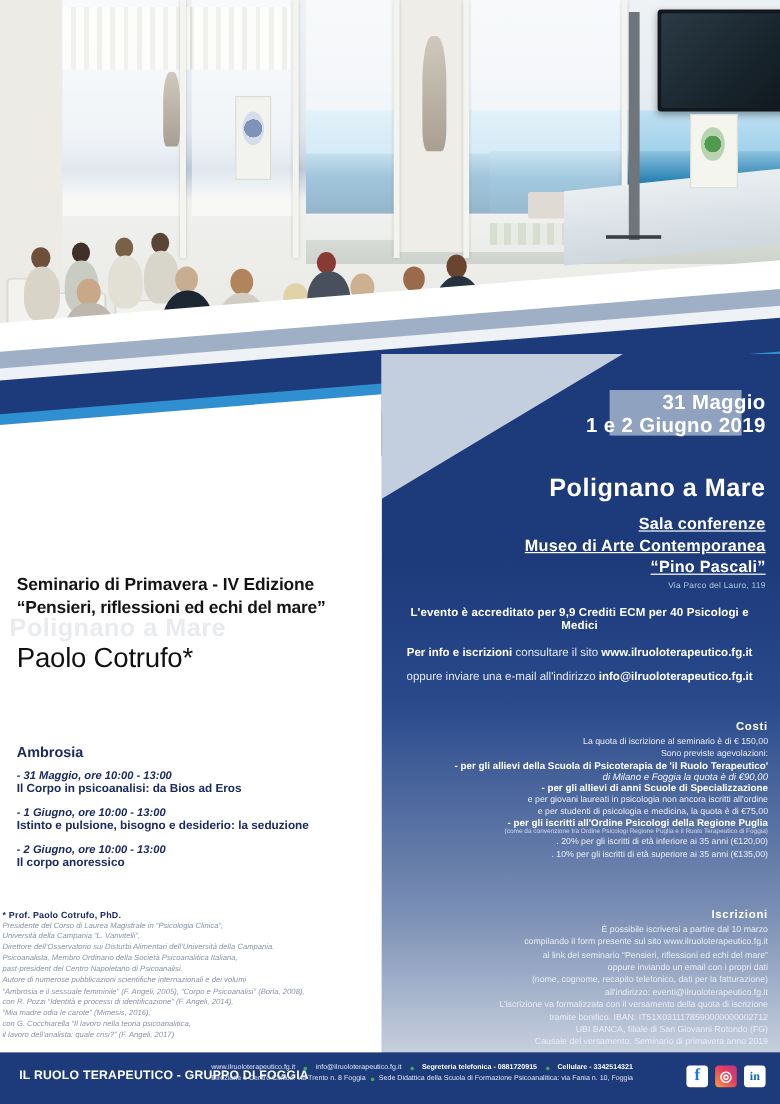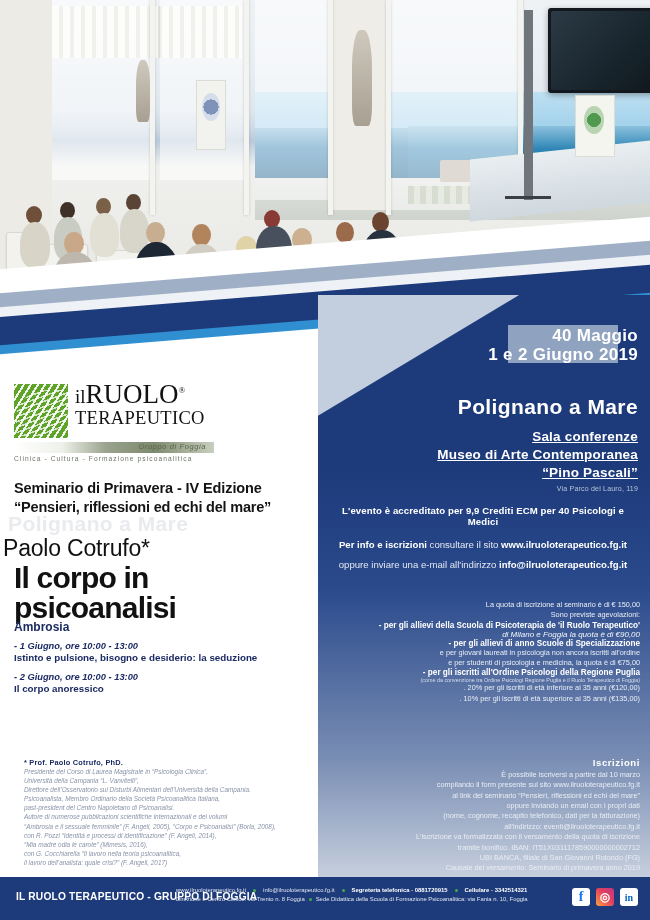--- a/index.html
+++ b/index.html
@@ -122,30 +122,30 @@
      background:linear-gradient(to right,#ffffff 0%,#eef1ea 24%,#9aa38e 46%,#7d8a6e 70%,#c9cfc0 100%);
      position:relative;}
   .logo-bar span{position:absolute;right:8px;top:0px;font-size:7.5px;color:#5a6348;font-style:italic;letter-spacing:.6px;}
   .logo-sub{margin-top:2px;font-size:6.6px;color:#6c7566;letter-spacing:1.1px;}
 
   #semtitle{position:absolute;left:14px;top:100px;width:300px;}
   .st1{font-size:14.5px;font-weight:bold;color:#141414;letter-spacing:-.1px;}
   .st2{font-size:14.5px;font-weight:bold;color:#141414;letter-spacing:-.2px;margin-top:3px;}
   #watermark{position:absolute;left:8px;top:132px;font-size:21px;font-weight:bold;color:#e9ebee;
      letter-spacing:.4px;z-index:-1;}
-  #speaker{position:absolute;left:3px;top:155px;font-size:23px;color:#111;letter-spacing:-.2px;}
+  #speaker{position:absolute;left:14px;top:155px;font-size:23px;color:#111;letter-spacing:-.2px;}
   #maintitle{position:absolute;left:14px;top:183px;font-size:30px;font-weight:bold;color:#111;
      letter-spacing:-.8px;line-height:1;}
 
   #programma{position:absolute;left:14px;top:240px;width:295px;}
   .pg-hd{font-size:12px;font-weight:bold;color:#1b2a63;margin-bottom:7px;}
   .pg-date{font-size:9.3px;font-weight:bold;font-style:italic;color:#1b2a63;}
   .pg-title{font-size:9.8px;font-weight:bold;color:#1b2a63;margin-top:1px;margin-bottom:9px;}
 
-  #bio{position:absolute;left:24px;top:378px;width:300px;}
+  #bio{position:absolute;left:2px;top:378px;width:300px;}
   .bio-hd{font-size:7.4px;font-weight:bold;color:#1b2a63;letter-spacing:.2px;}
   .bio-ln{font-size:6.4px;font-style:italic;color:#8892a8;line-height:1.42;}
 
   
   #footer{position:absolute;left:0;top:877px;width:650px;height:43px;background:#1d3a7a;z-index:7;}
   #footer .brand{position:absolute;left:16px;top:14px;font-size:10.2px;font-weight:bold;color:#fff;letter-spacing:.2px;}
   #footer .lines{position:absolute;left:176px;top:9px;width:410px;color:#dfe5ef;}
   .f-row{display:flex;align-items:center;font-size:5.9px;line-height:1.5;gap:4px;flex-wrap:nowrap;}
   .f-row.r1{justify-content:flex-start;gap:7px;}
   .dot{width:3px;height:3px;border-radius:50%;background:#3fae49;display:inline-block;flex:0 0 auto;}
@@ -240,21 +240,21 @@
 </div>
 
 <div id="navy">
   <div class="navy-diag-w"></div>
   <div class="navy-diag-g"></div>
   <div class="navy-grad"></div>
 </div>
 <div class="navy-lightbox" style="position:absolute;left:508px;top:325px;z-index:6;"></div>
 
 <div id="datebox">
-  <div class="d1">40 Maggio</div>
+  <div class="d1">31 Maggio</div>
   <div class="d2">1 e 2 Giugno 2019</div>
 </div>
 
 <div id="venue">
   <div class="city">Polignano a Mare</div>
   <div class="v">Sala conferenze</div>
   <div class="v">Museo di Arte Contemporanea</div>
   <div class="v">“Pino Pascali”</div>
   <div class="addr">Via Parco del Lauro, 119</div>
 </div>
@@ -266,25 +266,26 @@
     <span class="thin">consultare il sito</span>
     <b>www.ilruoloterapeutico.fg.it</b>
   </div>
   <div class="l3">
     <span class="thin">oppure inviare una e-mail all'indirizzo</span>
     <b>info@ilruoloterapeutico.fg.it</b>
   </div>
 </div>
 
 <div class="infoblk" id="costi">
+  <div class="hd">Costi</div>
   <div class="ln">La quota di iscrizione al seminario è di € 150,00</div>
   <div class="ln">Sono previste agevolazioni:</div>
   <div class="it">- per gli allievi della Scuola di Psicoterapia de 'il Ruolo Terapeutico'</div>
   <div class="it2">di Milano e Foggia la quota è di €90,00</div>
-  <div class="it">- per gli allievi di anno Scuole di Specializzazione</div>
+  <div class="it">- per gli allievi di anni Scuole di Specializzazione</div>
   <div class="ln">e per giovani laureati in psicologia non ancora iscritti all'ordine</div>
   <div class="ln">e per studenti di psicologia e medicina, la quota è di €75,00</div>
   <div class="it">- per gli iscritti all'Ordine Psicologi della Regione Puglia</div>
   <div class="tiny">(come da convenzione tra Ordine Psicologi Regione Puglia e il Ruolo Terapeutico di Foggia)</div>
   <div class="ln">. 20% per gli iscritti di età inferiore ai 35 anni (€120,00)</div>
   <div class="ln">. 10% per gli iscritti di età superiore ai 35 anni (€135,00)</div>
 </div>
 
 <div class="infoblk" id="iscr">
   <div class="hd">Iscrizioni</div>
@@ -295,51 +296,36 @@
   <div class="ln">(nome, cognome, recapito telefonico, dati per la fatturazione)</div>
   <div class="ln">all'indirizzo: eventi@ilruoloterapeutico.fg.it</div>
   <div class="ln">L'iscrizione va formalizzata con il versamento della quota di iscrizione</div>
   <div class="ln">tramite bonifico. IBAN: IT51X0311178590000000002712</div>
   <div class="ln">UBI BANCA, filiale di San Giovanni Rotondo (FG)</div>
   <div class="ln">Causale del versamento: Seminario di primavera anno 2019</div>
 </div>
 
 <div id="left">
 
-  <div id="logo">
-    <div class="logo-row">
-      <div class="logo-mark">
-        <div class="leaf"></div>
-          <div class="leaf2"></div>
-      </div>
-      <div class="logo-txt">
-        <div class="logo-l1">
-          <span class="il">il</span><span>RUOLO</span><sup>®</sup>
-        </div>
-        <div class="logo-l2">TERAPEUTICO</div>
-      </div>
-    </div>
-    <div class="logo-bar">
-      <span>Gruppo di Foggia</span>
-    </div>
-    <div class="logo-sub">Clinica - Cultura - Formazione psicoanalitica</div>
-  </div>
 
   <div id="watermark">Polignano a Mare</div>
 
   <div id="semtitle">
     <div class="st1">Seminario di Primavera -  IV Edizione</div>
     <div class="st2">“Pensieri, riflessioni ed echi del mare”</div>
   </div>
 
   <div id="speaker">Paolo Cotrufo*</div>
-  <div id="maintitle">Il corpo in psicoanalisi</div>
 
   <div id="programma">
     <div class="pg-hd">Ambrosia</div>
+    <div>
+      <div class="pg-date">- 31 Maggio, ore 10:00 - 13:00</div>
+      <div class="pg-title">Il Corpo in psicoanalisi: da Bios ad Eros</div>
+    </div>
     <div>
       <div class="pg-date">- 1 Giugno, ore 10:00 - 13:00</div>
       <div class="pg-title">Istinto e pulsione, bisogno e desiderio: la seduzione</div>
     </div>
     <div>
       <div class="pg-date">- 2 Giugno, ore 10:00 - 13:00</div>
       <div class="pg-title">Il corpo anoressico</div>
     </div>
   </div>
 

